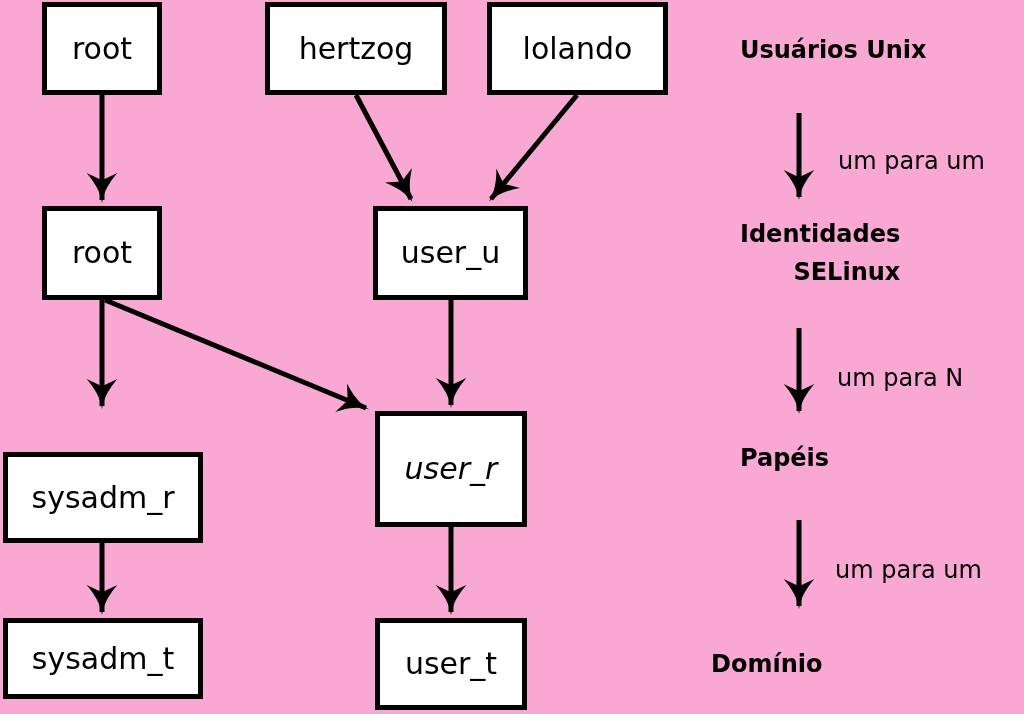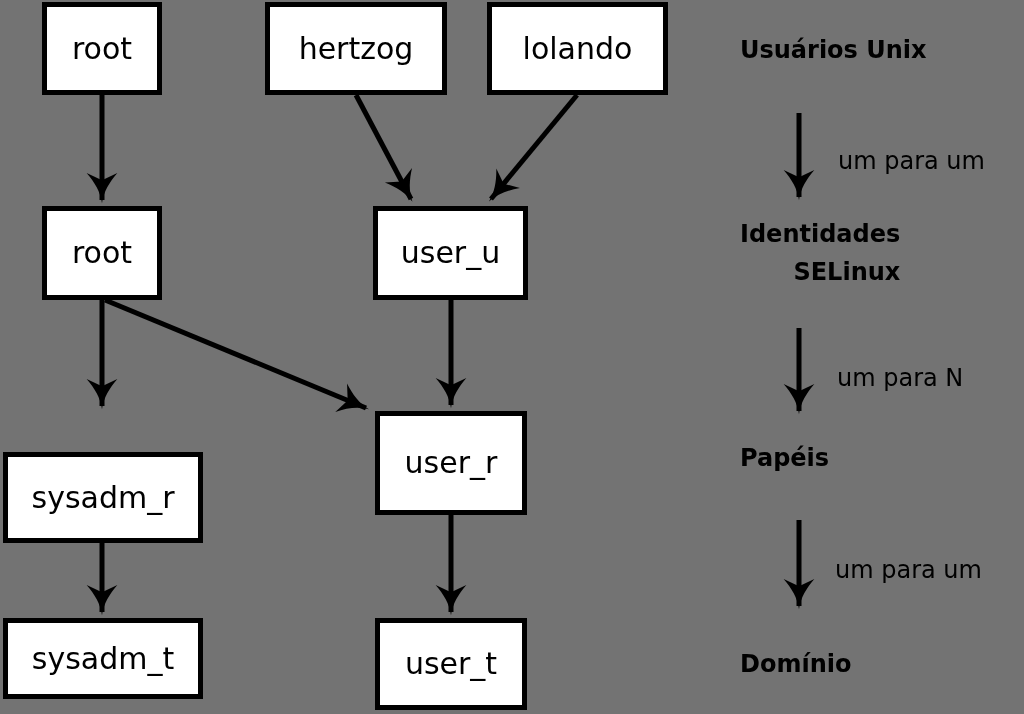--- a/index.html
+++ b/index.html
@@ -4,21 +4,21 @@
 <style>
   html, body {
     margin: 0;
     padding: 0;
     background: #ffffff;
   }
   .canvas {
     position: relative;
     width: 1024px;
     height: 714px;
-    background: #737373;
+    background: #f9a8d4;
     font-family: "DejaVu Sans", "Liberation Sans", sans-serif;
     color: #000000;
     overflow: hidden;
   }
   .edges-layer {
     position: absolute;
     left: 0;
     top: 0;
     width: 1024px;
     height: 714px;
@@ -84,21 +84,21 @@
   </div>
   <div class="node" style="left:42px;  top:206px; width:120px; height:94px;">
     <span>root</span>
   </div>
   <div class="node" style="left:373px; top:206px; width:155px; height:94px;">
     <span>user_u</span>
   </div>
   <div class="node" style="left:3px;   top:412px; width:200px; height:91px;margin-top:40px;">
     <span>sysadm_r</span>
   </div>
-  <div class="node" style="left:375px; top:411px; width:152px; height:104px;">
+  <div class="node" style="left:375px; top:411px; width:152px; height:116px;font-style:italic;">
     <span>user_r</span>
   </div>
   <div class="node" style="left:3px;   top:618px; width:200px; height:81px;">
     <span>sysadm_t</span>
   </div>
   <div class="node" style="left:375px; top:618px; width:152px; height:92px;">
     <span>user_t</span>
   </div>
 
   <div class="legend-label bold" style="left:740px; top:31px;">Usuários Unix</div>
@@ -109,15 +109,15 @@
     <div>Identidades</div>
     <div>SELinux</div>
   </div>
 
   <div class="legend-label" style="left:837px; top:359px;">um para N</div>
 
   <div class="legend-label bold" style="left:740px; top:439px;">Papéis</div>
 
   <div class="legend-label" style="left:835px; top:551px;">um para um</div>
 
-  <div class="legend-label bold" style="left:740px; top:645px;">Domínio</div>
+  <div class="legend-label bold" style="left:711px; top:645px;">Domínio</div>
 
 </div>
 
 </body></html>

